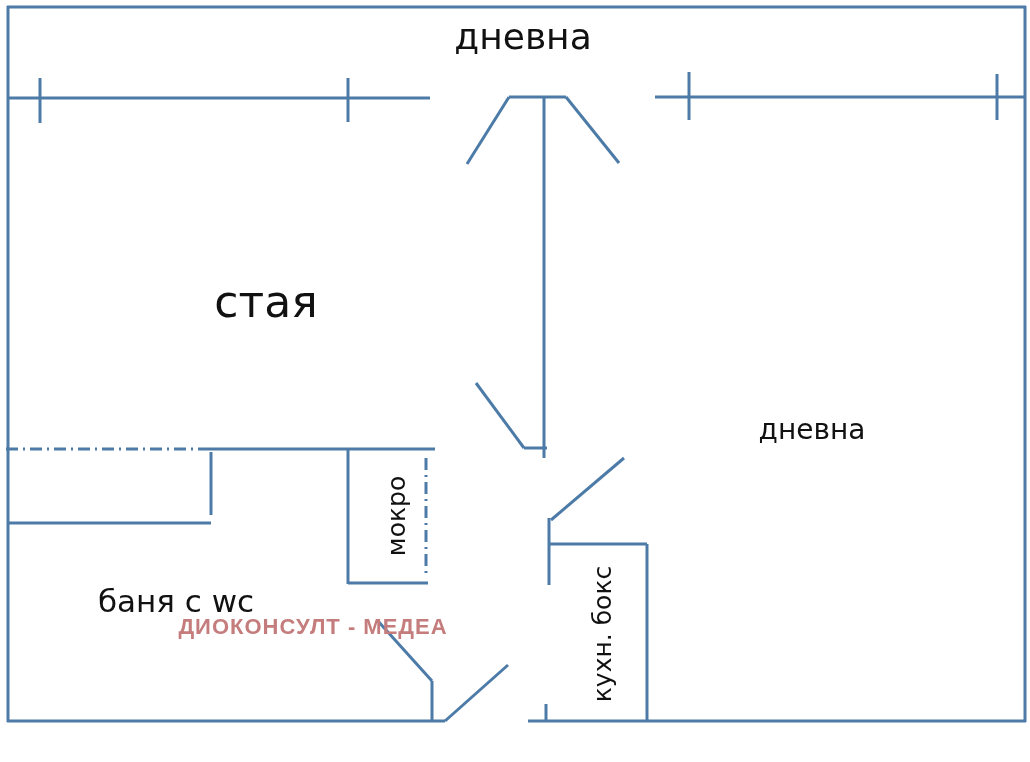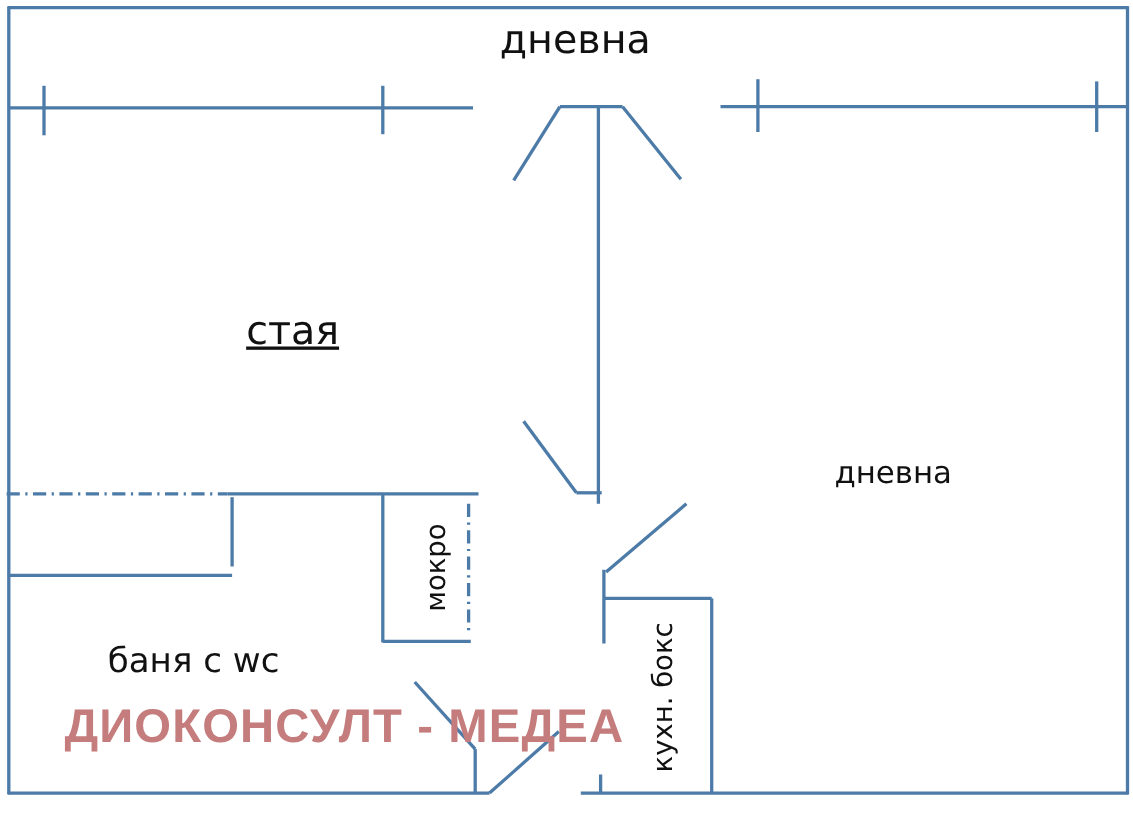--- a/index.html
+++ b/index.html
@@ -14,29 +14,29 @@
   html,body{width:1030px;height:762px;background:var(--bg);overflow:hidden;}
   body{font-family:"DejaVu Sans","Liberation Sans",sans-serif;position:relative;}
   .plan{position:absolute;left:0;top:0;width:1030px;height:762px;}
   svg.lines{position:absolute;left:0;top:0;}
   .room-label{
     position:absolute;color:var(--label);white-space:nowrap;
     transform:translate(-50%,-50%);line-height:1;
   }
   .room-label.rot{transform:translate(-50%,-50%) rotate(-90deg);}
   .lbl-terrace{left:523px;top:37px;font-size:36px;}
-  .lbl-bedroom{left:266px;top:302px;font-size:36px;text-decoration:underline;}
+  .lbl-bedroom{left:266px;top:302px;font-size:44px;}
   .lbl-living{left:812px;top:430px;font-size:28px;}
   .lbl-bath{left:176px;top:601px;font-size:31px;}
   .lbl-wet{left:396px;top:516px;font-size:25px;}
   .lbl-kitchen{left:602px;top:634px;font-size:25px;}
   .watermark{
-    position:absolute;left:313px;top:661px;transform:translate(-50%,-50%);
+    position:absolute;left:313px;top:627px;transform:translate(-50%,-50%);
     font-family:"Liberation Sans","DejaVu Sans",sans-serif;
-    font-weight:bold;font-size:43px;letter-spacing:1px;
+    font-weight:bold;font-size:22px;letter-spacing:1px;
     color:var(--watermark);white-space:nowrap;
   }
   .logo{position:absolute;left:131px;top:71px;width:72px;height:64px;background:var(--bg);}
 </style>
 </head>
 <body>
 
 <div class="plan">
 
   <svg class="lines" width="1030" height="762" viewBox="0 0 1030 762">

